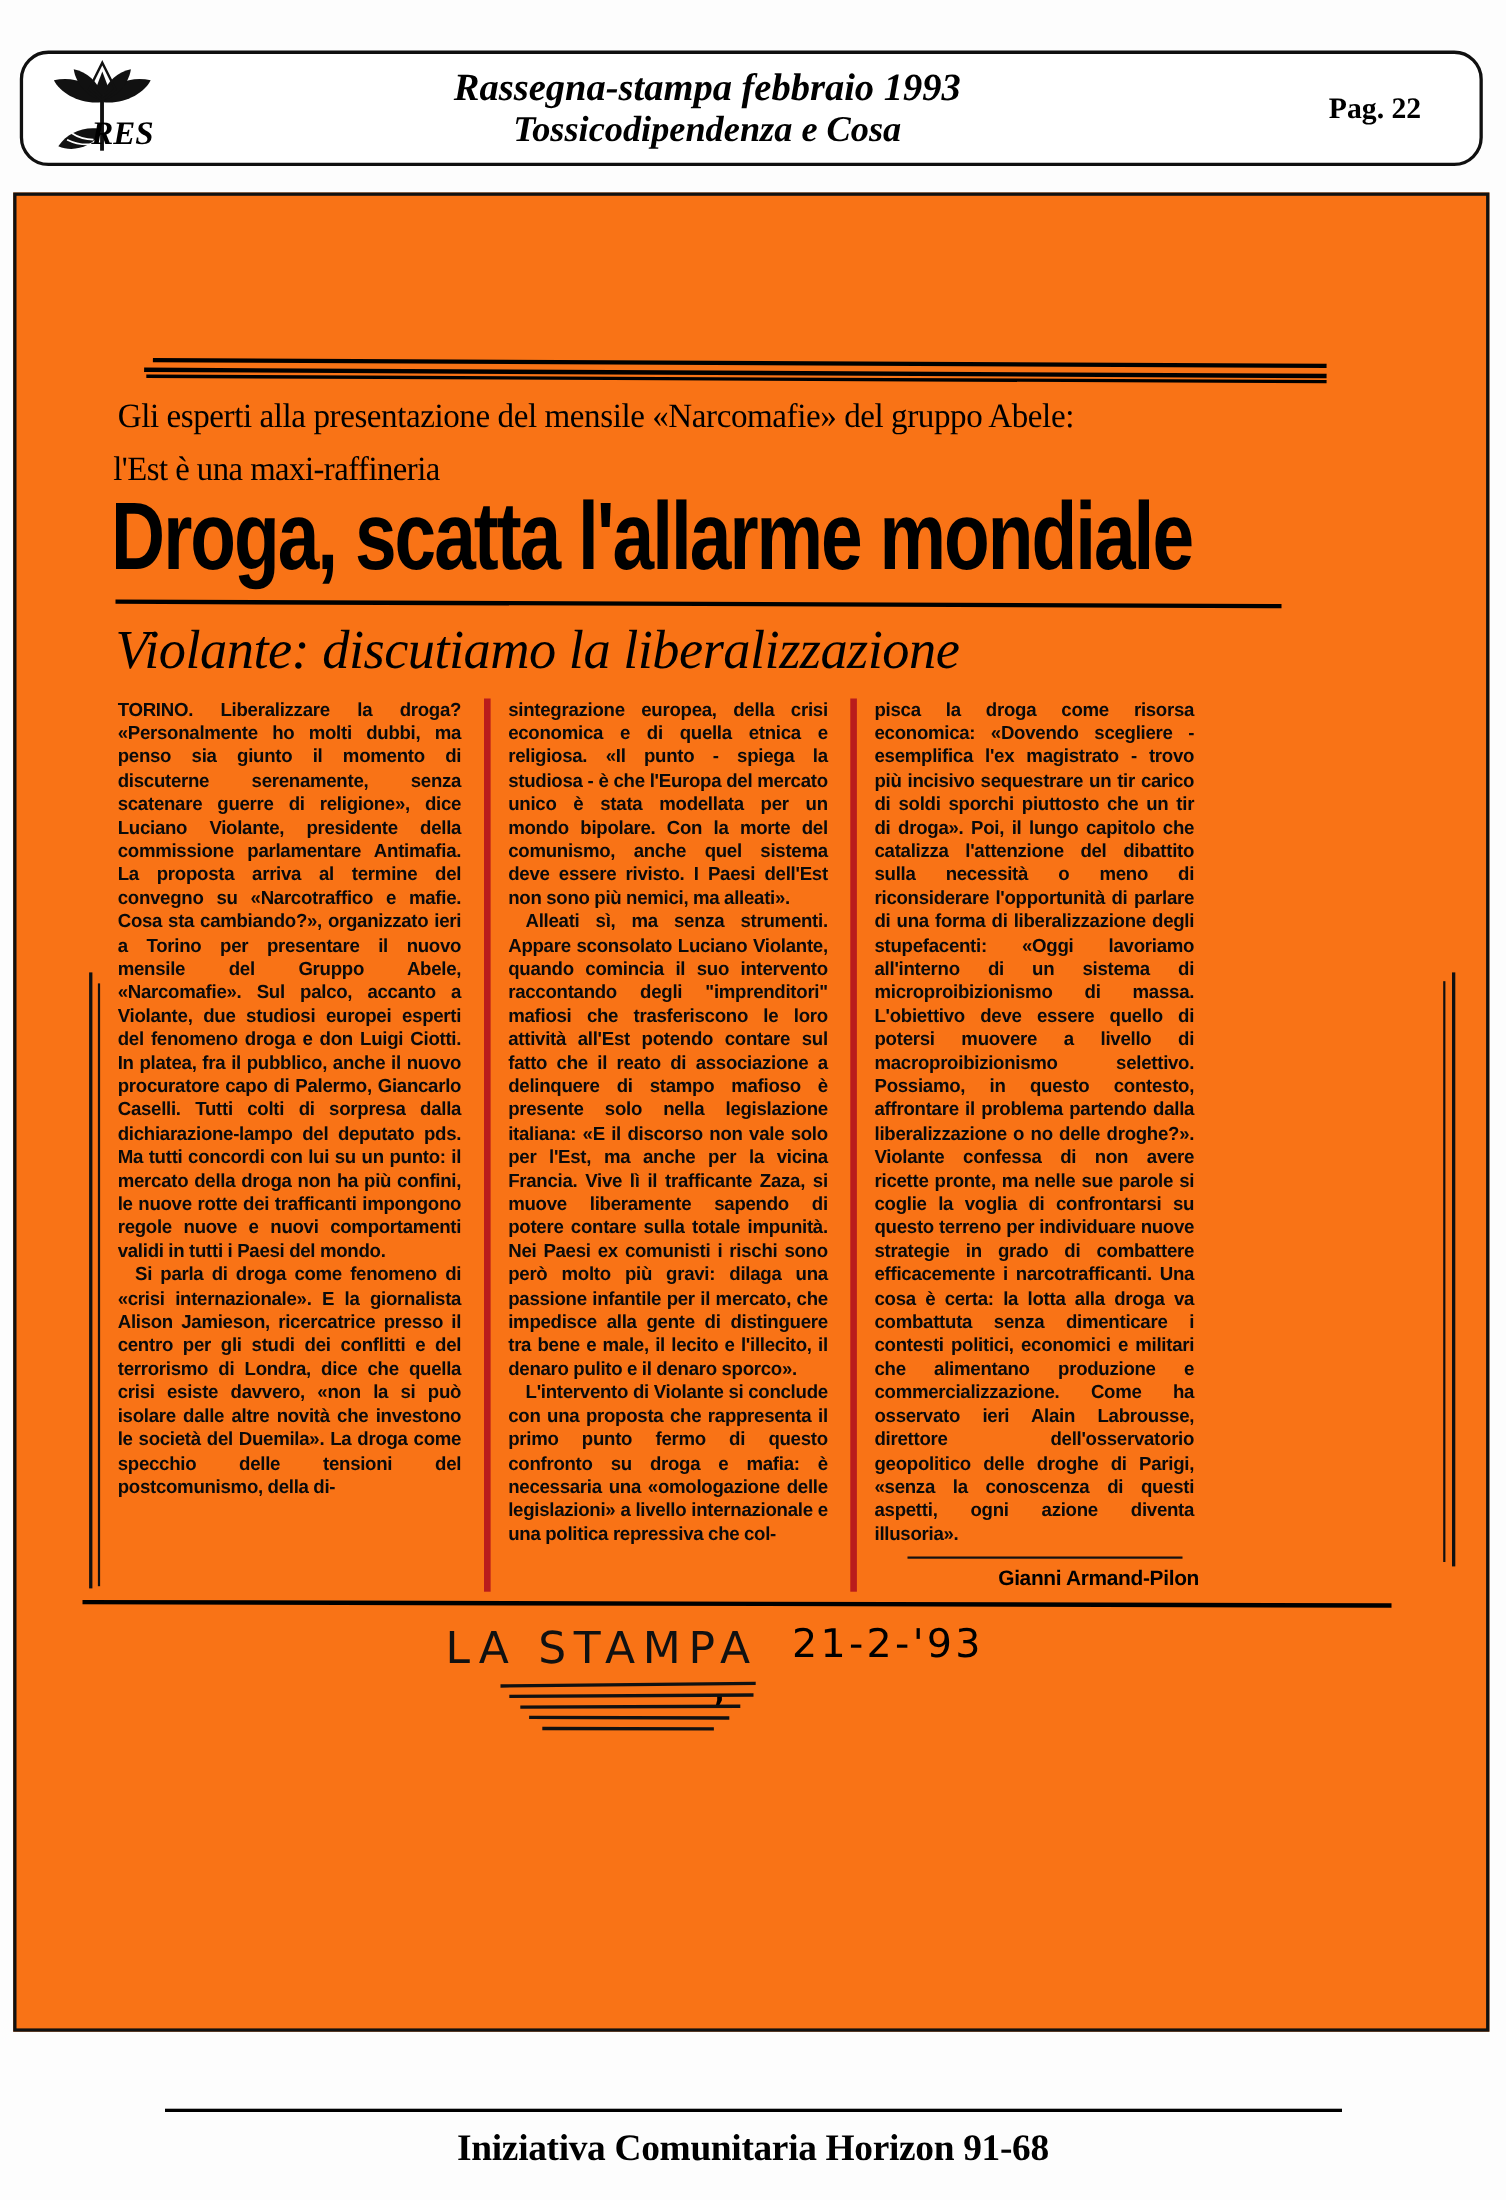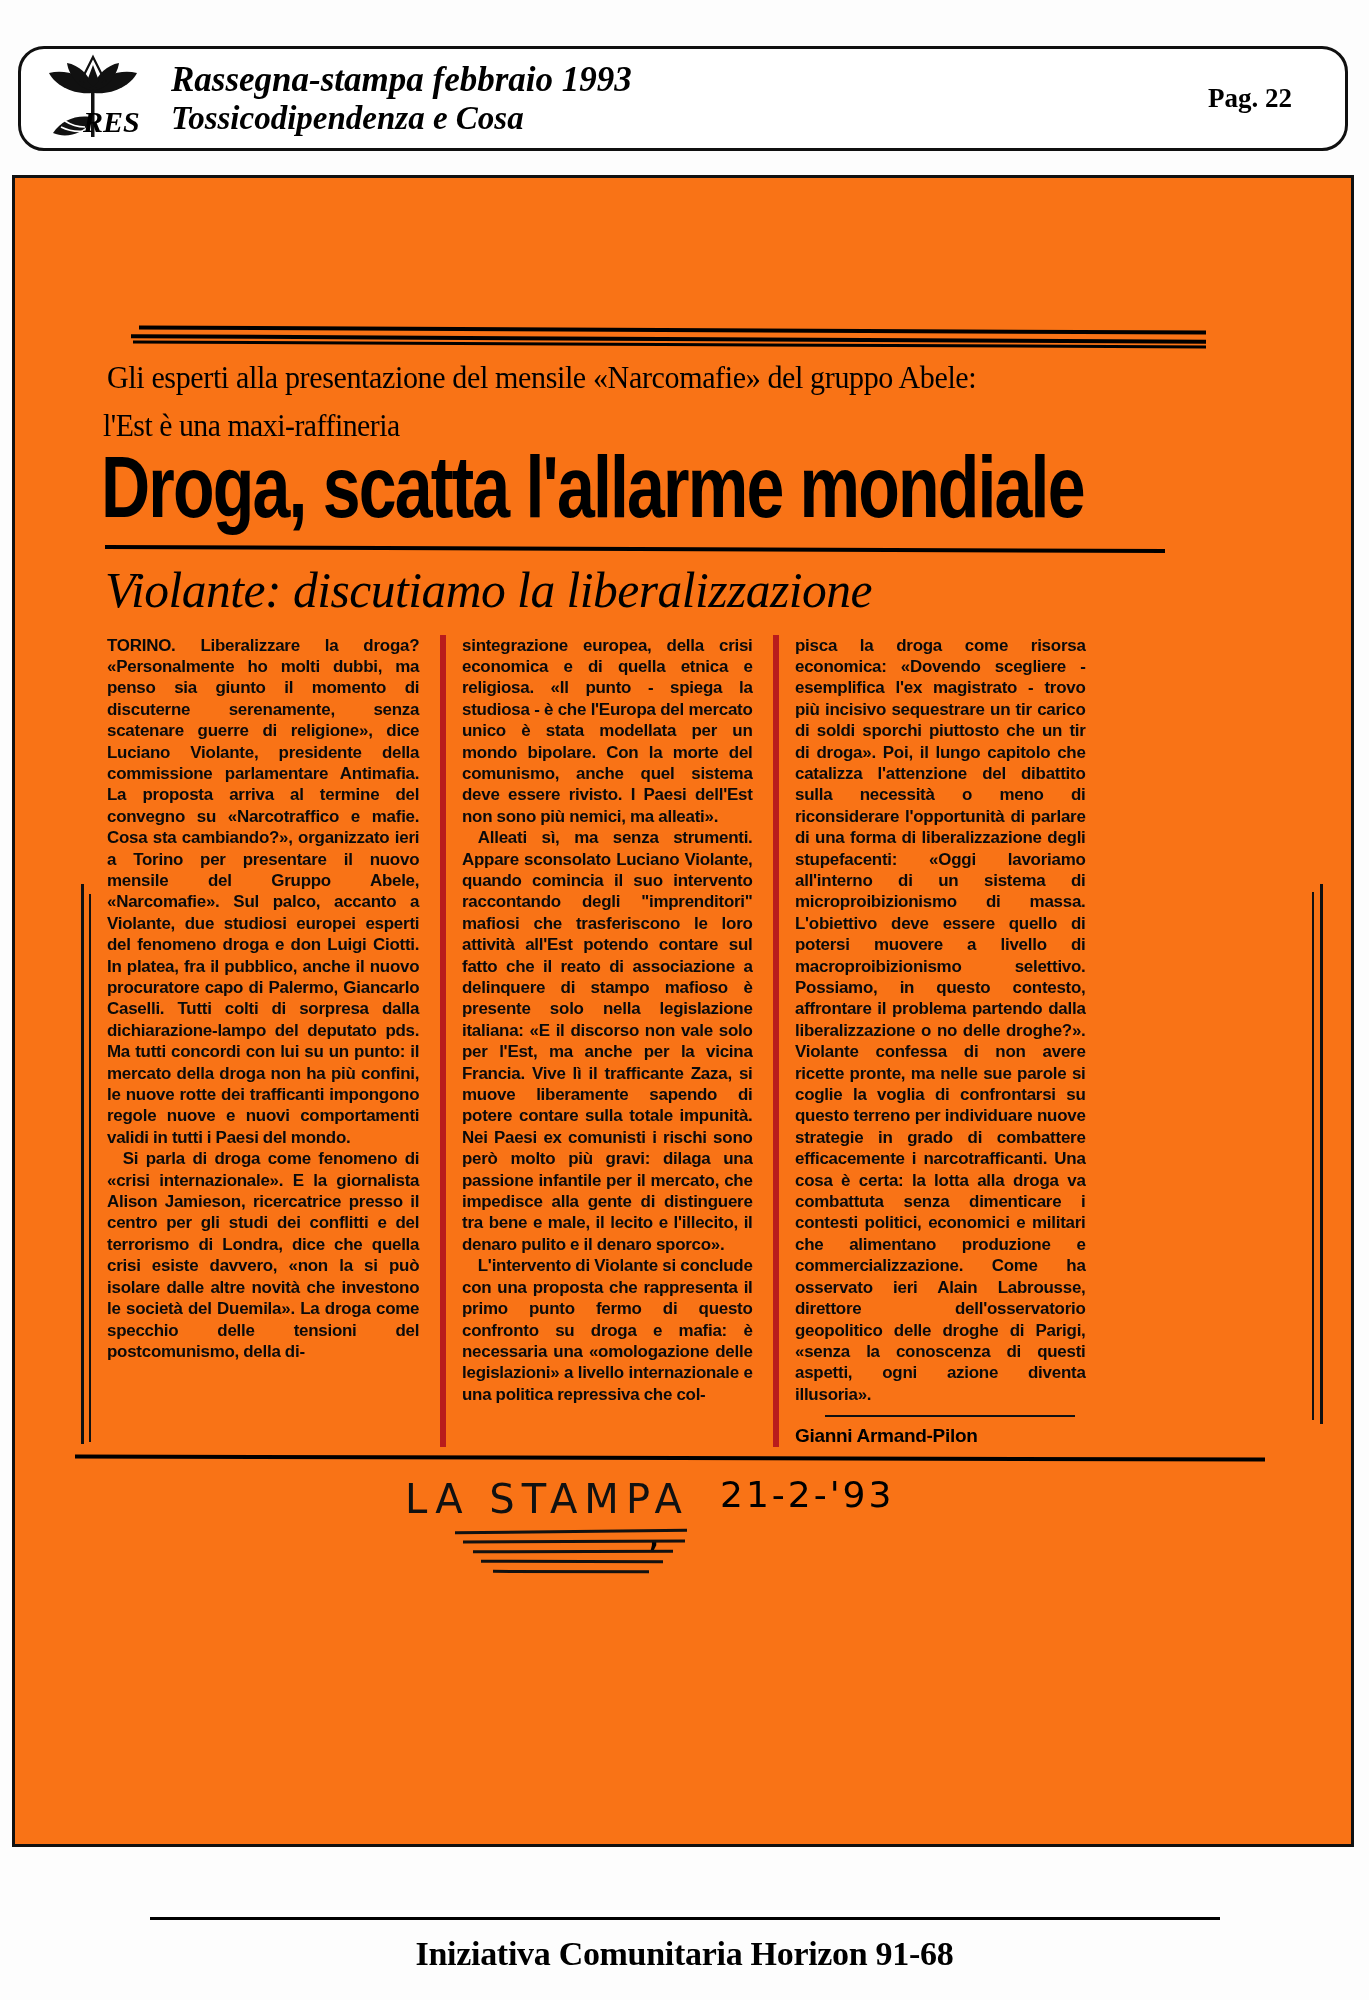--- a/index.html
+++ b/index.html
@@ -47,21 +47,21 @@
     height: 100%;
     position: relative;
   }
   .logo-svg {
     position: absolute;
     left: 14px;
     top: 2px;
   }
   .header-titles {
     flex: 1;
-    text-align: left;
+    text-align: center;
     line-height: 1.12;
     padding-right: 40px;
   }
   .header-line1, .header-line2 {
     font-family: "Liberation Serif", serif;
     font-weight: bold;
     font-style: italic;
     font-size: 34px;
     letter-spacing: 0px;
     white-space: nowrap;
@@ -212,20 +212,21 @@
     margin-top: 10px;
     height: 2px;
     background: #111;
     width: 250px;
     margin-left: 30px;
   }
   .byline {
     font-family: "Liberation Sans", sans-serif;
     font-weight: bold;
     font-size: 19px;
+    text-align: right;
     margin-top: 8px;
     letter-spacing: -0.3px;
   }
 
   
   .bottom-rule {
     position: absolute;
     left: 60px;
     top: 1278px;
     width: 1190px;

